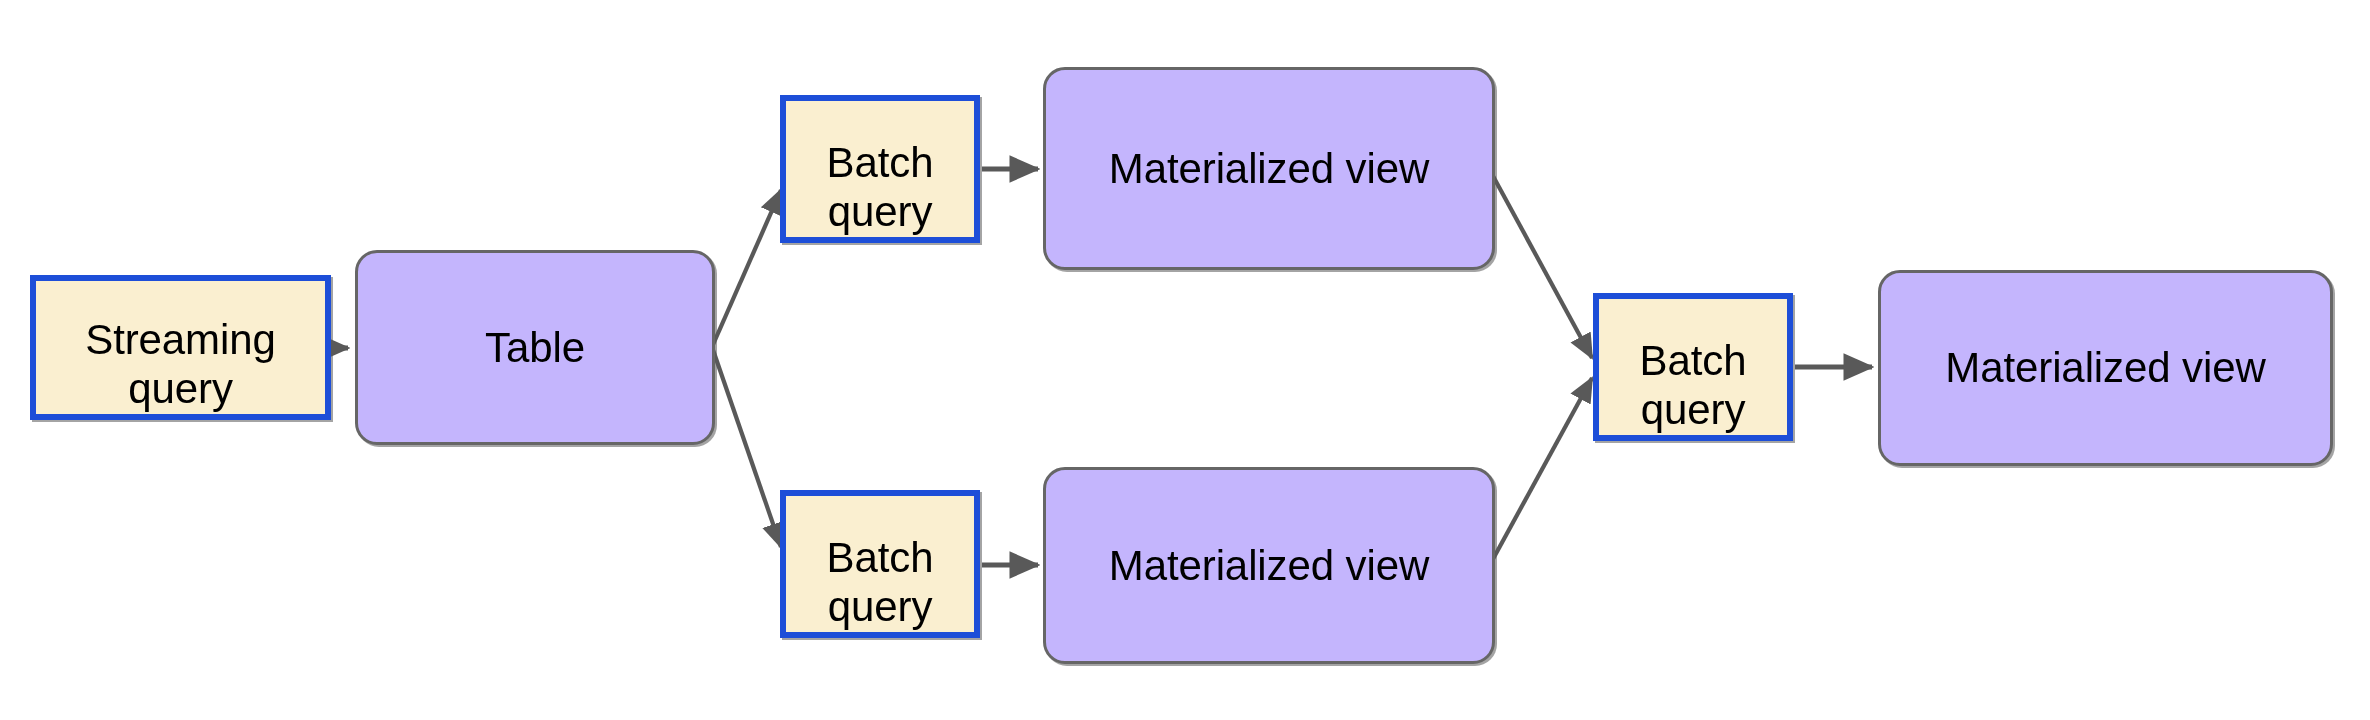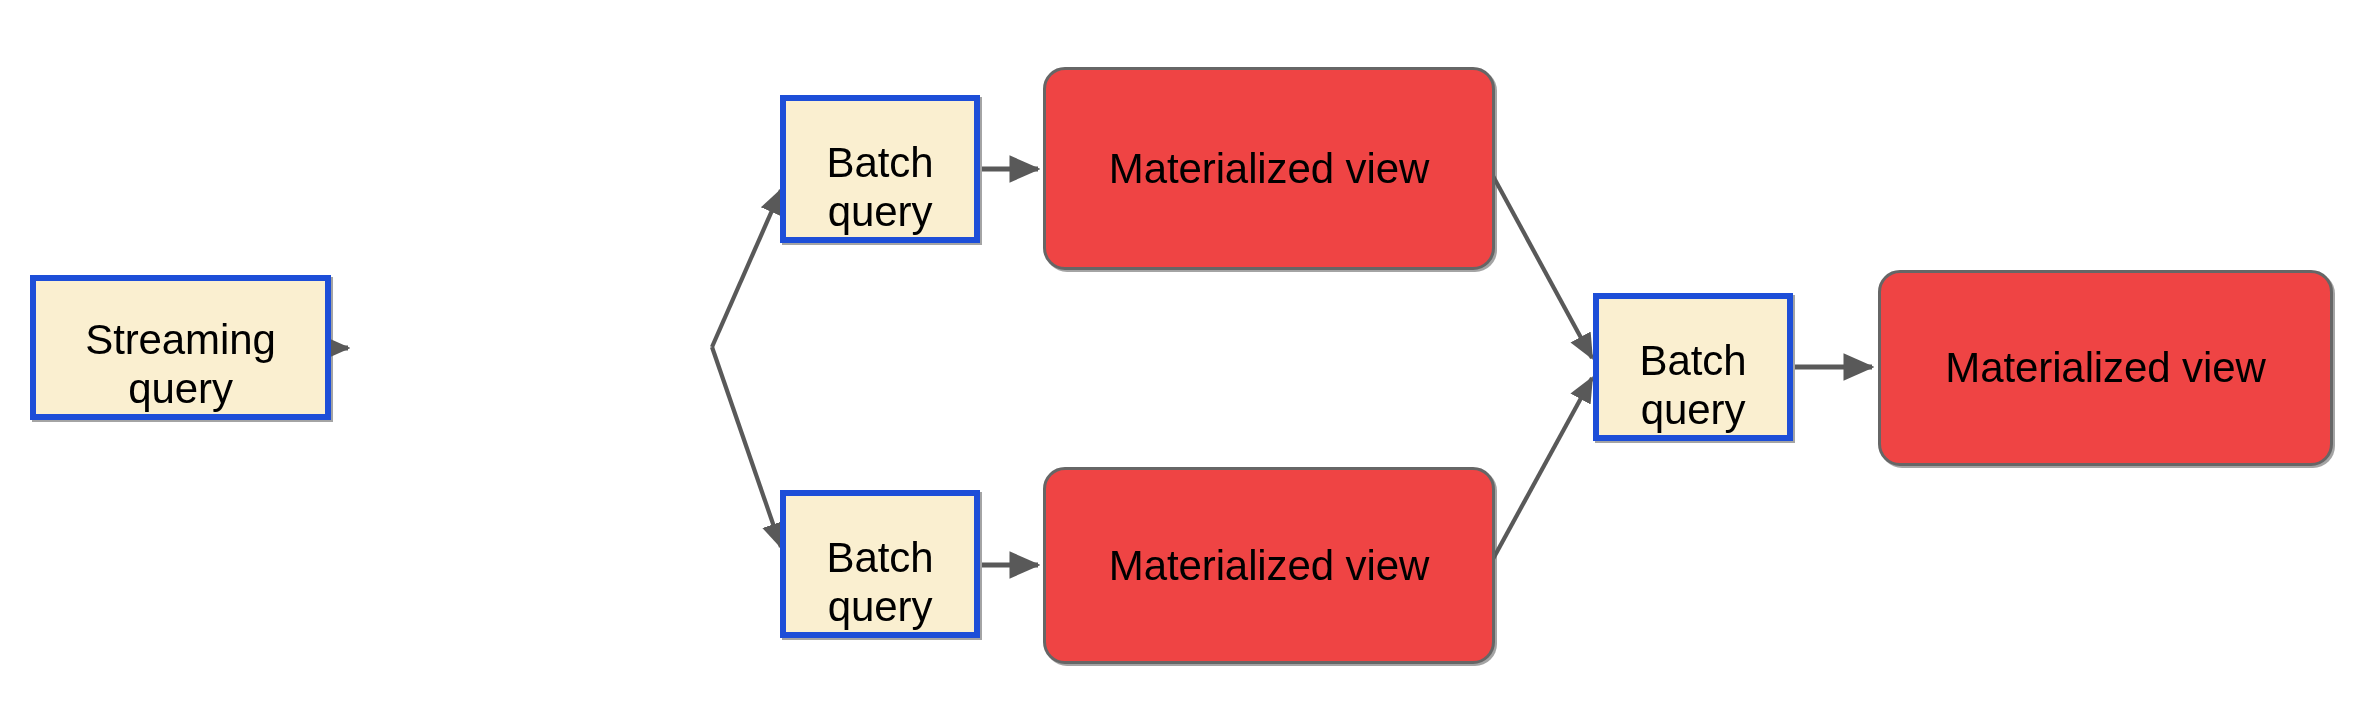--- a/index.html
+++ b/index.html
@@ -42,21 +42,21 @@
     z-index: 2;
   }
   .node.process {
     background: #faefd0;
     border: 6px solid #1d4ed8;
     border-radius: 0;
     box-shadow: 2px 2px 0 rgba(90,90,90,0.55);
     align-items: flex-end;
   }
   .node.store {
-    background: #ef4444;
+    background: #c4b5fd;
     border: 3px solid #666666;
     border-radius: 22px;
     box-shadow: 2px 2px 0 rgba(90,90,90,0.55);
   }
   .node-label {
     display: block;
     pointer-events: none;
   }
 </style>
 </head>
@@ -102,20 +102,23 @@
     <g>
       <line x1="1795" y1="367" x2="1872" y2="367" stroke="#595959" stroke-width="5" marker-end="url(#arrow)"></line>
     </g>
   </svg>
 
   <div class="node process" style="left:30px; top:275px; width:301px; height:145px;">
     <span class="node-label">Streaming
 query</span>
   </div>
 
+  <div class="node store" style="left:355px; top:250px; width:360px; height:195px;">
+    <span class="node-label">Table</span>
+  </div>
 
   <div class="node process" style="left:780px; top:95px; width:200px; height:148px;">
     <span class="node-label">Batch
 query</span>
   </div>
 
   <div class="node store" style="left:1043px; top:67px; width:452px; height:203px;">
     <span class="node-label">Materialized view</span>
   </div>
 

